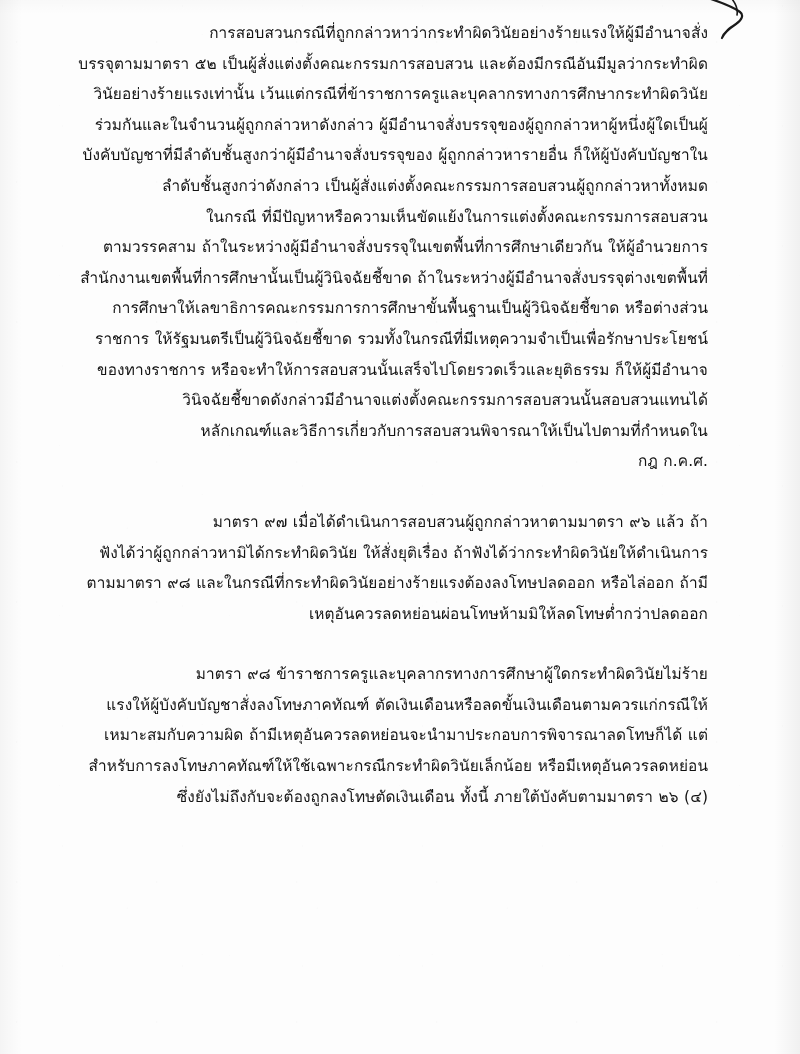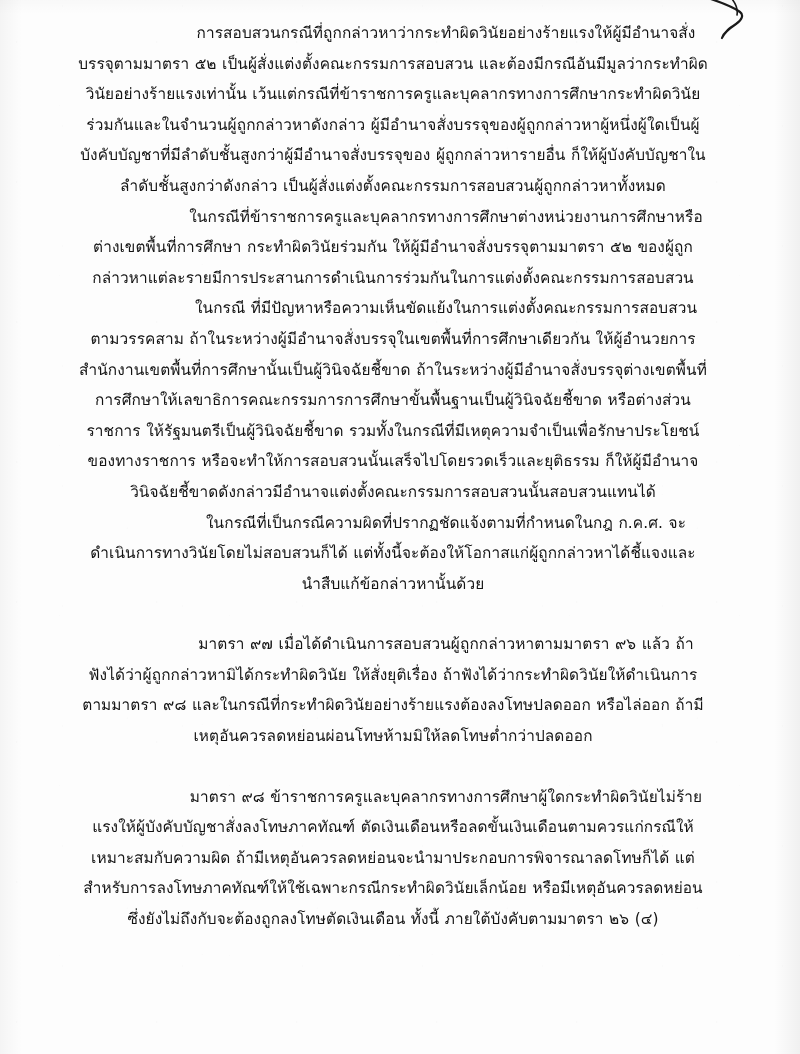--- a/index.html
+++ b/index.html
@@ -40,21 +40,21 @@
     left: 78px;
     top: 18px;
     width: 630px;
   }
 
   p.para {
     margin: 0 0 0 0;
     font-size: 15.4px;
     line-height: 30.6px;
     color: #131313;
-    text-align: center;
+    text-align: right;
     letter-spacing: 0.1px;
     word-spacing: 0.5px;
   }
 
   p.para.indent {
     text-indent: 106px;
   }
   .gap-md { height: 30px; }
 
   
@@ -87,23 +87,22 @@
 <div class="page">
 
   <svg class="ink-mark" viewBox="0 0 46 44">
     <path d="M6 2 C18 6, 30 10, 38 16 C42 19, 40 24, 34 28 C28 32, 22 36, 20 42" fill="none" stroke="#1a1a1a" stroke-width="2.2" stroke-linecap="round"></path>
     <path d="M30 3 C34 8, 36 13, 35 19" fill="none" stroke="#1a1a1a" stroke-width="1.6" stroke-linecap="round"></path>
   </svg>
 
   <div class="doc-body">
 
     <p class="para indent">การสอบสวนกรณีที่ถูกกล่าวหาว่ากระทำผิดวินัยอย่างร้ายแรงให้ผู้มีอำนาจสั่งบรรจุตามมาตรา ๕๒ เป็นผู้สั่งแต่งตั้งคณะกรรมการสอบสวน และต้องมีกรณีอันมีมูลว่ากระทำผิดวินัยอย่างร้ายแรงเท่านั้น เว้นแต่กรณีที่ข้าราชการครูและบุคลากรทางการศึกษากระทำผิดวินัยร่วมกันและในจำนวนผู้ถูกกล่าวหาดังกล่าว ผู้มีอำนาจสั่งบรรจุของผู้ถูกกล่าวหาผู้หนึ่งผู้ใดเป็นผู้บังคับบัญชาที่มีลำดับชั้นสูงกว่าผู้มีอำนาจสั่งบรรจุของ ผู้ถูกกล่าวหารายอื่น ก็ให้ผู้บังคับบัญชาในลำดับชั้นสูงกว่าดังกล่าว เป็นผู้สั่งแต่งตั้งคณะกรรมการสอบสวนผู้ถูกกล่าวหาทั้งหมด</p>
-    <p class="para indent">ในกรณีที่ข้าราชการครูและบุคลากรทางการศึกษาต่างหน่วยงานการศึกษาหรือต่างเขตพื้นที่การศึกษา กระทำผิดวินัยร่วมกัน ให้ผู้มีอำนาจสั่งบรรจุตามมาตรา ๕๒ ของผู้ถูกกล่าวหาแต่ละรายมีการประสานการดำเนินการร่วมกันในการแต่งตั้งคณะกรรมการสอบสวน</p>
     <p class="para indent">ในกรณี ที่มีปัญหาหรือความเห็นขัดแย้งในการแต่งตั้งคณะกรรมการสอบสวนตามวรรคสาม ถ้าในระหว่างผู้มีอำนาจสั่งบรรจุในเขตพื้นที่การศึกษาเดียวกัน ให้ผู้อำนวยการสำนักงานเขตพื้นที่การศึกษานั้นเป็นผู้วินิจฉัยชี้ขาด ถ้าในระหว่างผู้มีอำนาจสั่งบรรจุต่างเขตพื้นที่การศึกษาให้เลขาธิการคณะกรรมการการศึกษาขั้นพื้นฐานเป็นผู้วินิจฉัยชี้ขาด หรือต่างส่วนราชการ  ให้รัฐมนตรีเป็นผู้วินิจฉัยชี้ขาด รวมทั้งในกรณีที่มีเหตุความจำเป็นเพื่อรักษาประโยชน์ของทางราชการ หรือจะทำให้การสอบสวนนั้นเสร็จไปโดยรวดเร็วและยุติธรรม ก็ให้ผู้มีอำนาจวินิจฉัยชี้ขาดดังกล่าวมีอำนาจแต่งตั้งคณะกรรมการสอบสวนนั้นสอบสวนแทนได้</p>
-    <p class="para indent">ในกรณีที่เป็นกรณีความผิดที่ปรากฏชัดแจ้งตามที่กำหนดในกฎ ก.ค.ศ. จะดำเนินการทางวินัยโดยไม่สอบสวนก็ได้ แต่ทั้งนี้จะต้องให้โอกาสแก่ผู้ถูกกล่าวหาได้ชี้แจงและนำสืบแก้ข้อกล่าวหานั้นด้วย</p>
+    <p class="para indent">หลักเกณฑ์และวิธีการเกี่ยวกับการสอบสวนพิจารณาให้เป็นไปตามที่กำหนดในกฎ ก.ค.ศ.</p>
 
     <div class="gap-md"></div>
 
     <p class="para indent">มาตรา ๙๗   เมื่อได้ดำเนินการสอบสวนผู้ถูกกล่าวหาตามมาตรา ๙๖ แล้ว ถ้าฟังได้ว่าผู้ถูกกล่าวหามิได้กระทำผิดวินัย ให้สั่งยุติเรื่อง ถ้าฟังได้ว่ากระทำผิดวินัยให้ดำเนินการตามมาตรา ๙๘ และในกรณีที่กระทำผิดวินัยอย่างร้ายแรงต้องลงโทษปลดออก หรือไล่ออก ถ้ามีเหตุอันควรลดหย่อนผ่อนโทษห้ามมิให้ลดโทษต่ำกว่าปลดออก</p>
 
     <div class="gap-md"></div>
 
     <p class="para indent">มาตรา ๙๘   ข้าราชการครูและบุคลากรทางการศึกษาผู้ใดกระทำผิดวินัยไม่ร้ายแรงให้ผู้บังคับบัญชาสั่งลงโทษภาคทัณฑ์ ตัดเงินเดือนหรือลดขั้นเงินเดือนตามควรแก่กรณีให้เหมาะสมกับความผิด ถ้ามีเหตุอันควรลดหย่อนจะนำมาประกอบการพิจารณาลดโทษก็ได้ แต่สำหรับการลงโทษภาคทัณฑ์ให้ใช้เฉพาะกรณีกระทำผิดวินัยเล็กน้อย หรือมีเหตุอันควรลดหย่อนซึ่งยังไม่ถึงกับจะต้องถูกลงโทษตัดเงินเดือน ทั้งนี้ ภายใต้บังคับตามมาตรา ๒๖ (๔)</p>
 
   </div>

